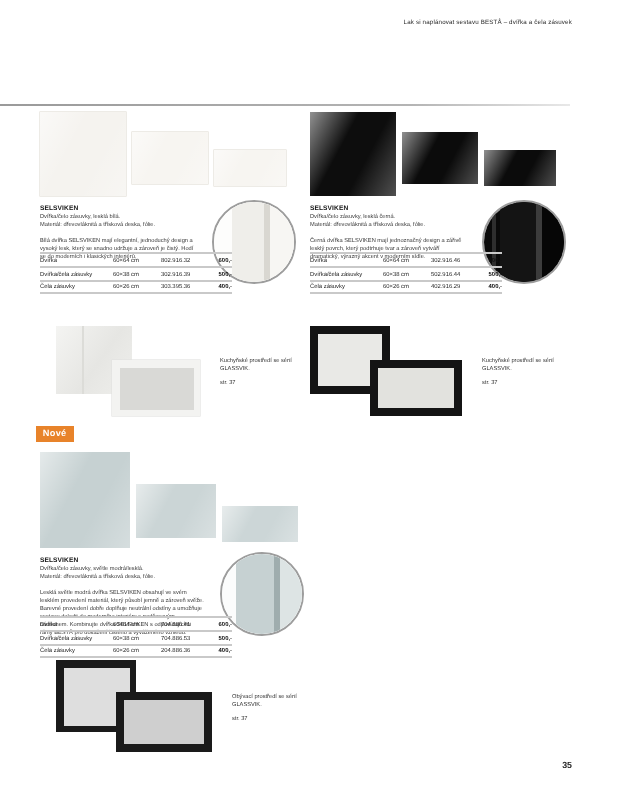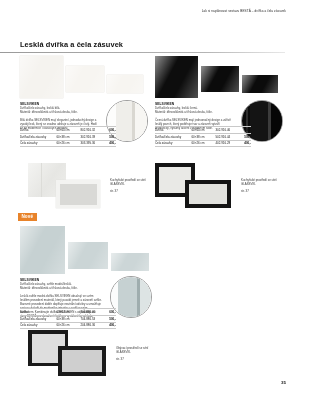--- a/index.html
+++ b/index.html
@@ -89,21 +89,20 @@
     font-size: 4.4px; font-weight: bold; color: #222;
   }
 </style>
 </head>
 <body>
 
 <div class="page">
 
   <div class="runhead">Lak si naplánovat sestavu BESTÅ – dvířka a čela zásuvek</div>
 
-  <div class="section-title">Lesklá dvířka a čela zásuvek</div>
   <div class="title-rule"></div>
 
   <div class="block" style="left:20px; top:56px; width:130px;">
 
     <div class="panels" style="left:0; top:0; width:130px; height:42px;">
       <div class="panel sheen" style="left:0px; top:0px; width:43px; height:42px; background:#f5f3ef; box-shadow:0 0 0 .3px #e2ded6;"></div>
       <div class="panel sheen" style="left:46px; top:10px; width:38px; height:26px; background:#f7f5f1; box-shadow:0 0 0 .3px #e2ded6;"></div>
       <div class="panel sheen" style="left:87px; top:19px; width:36px; height:18px; background:#f7f5f1; box-shadow:0 0 0 .3px #e2ded6;"></div>
     </div>
 

